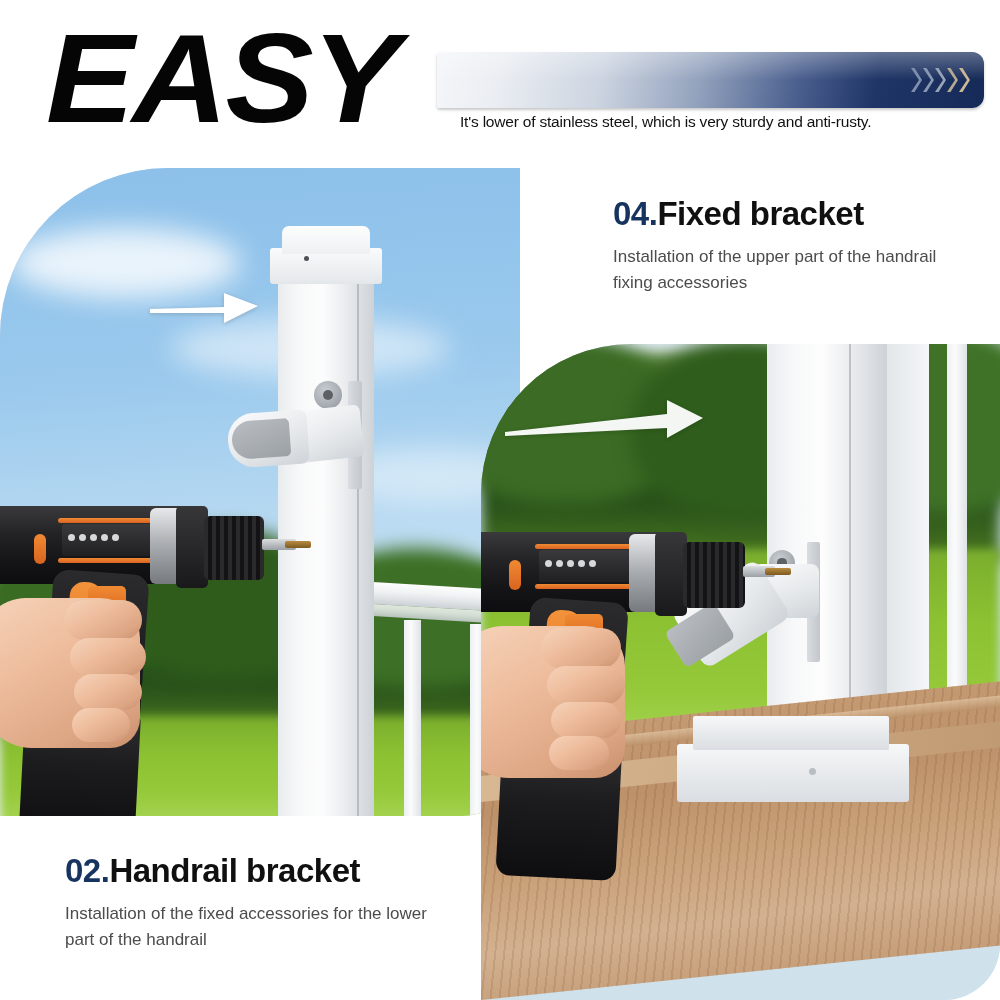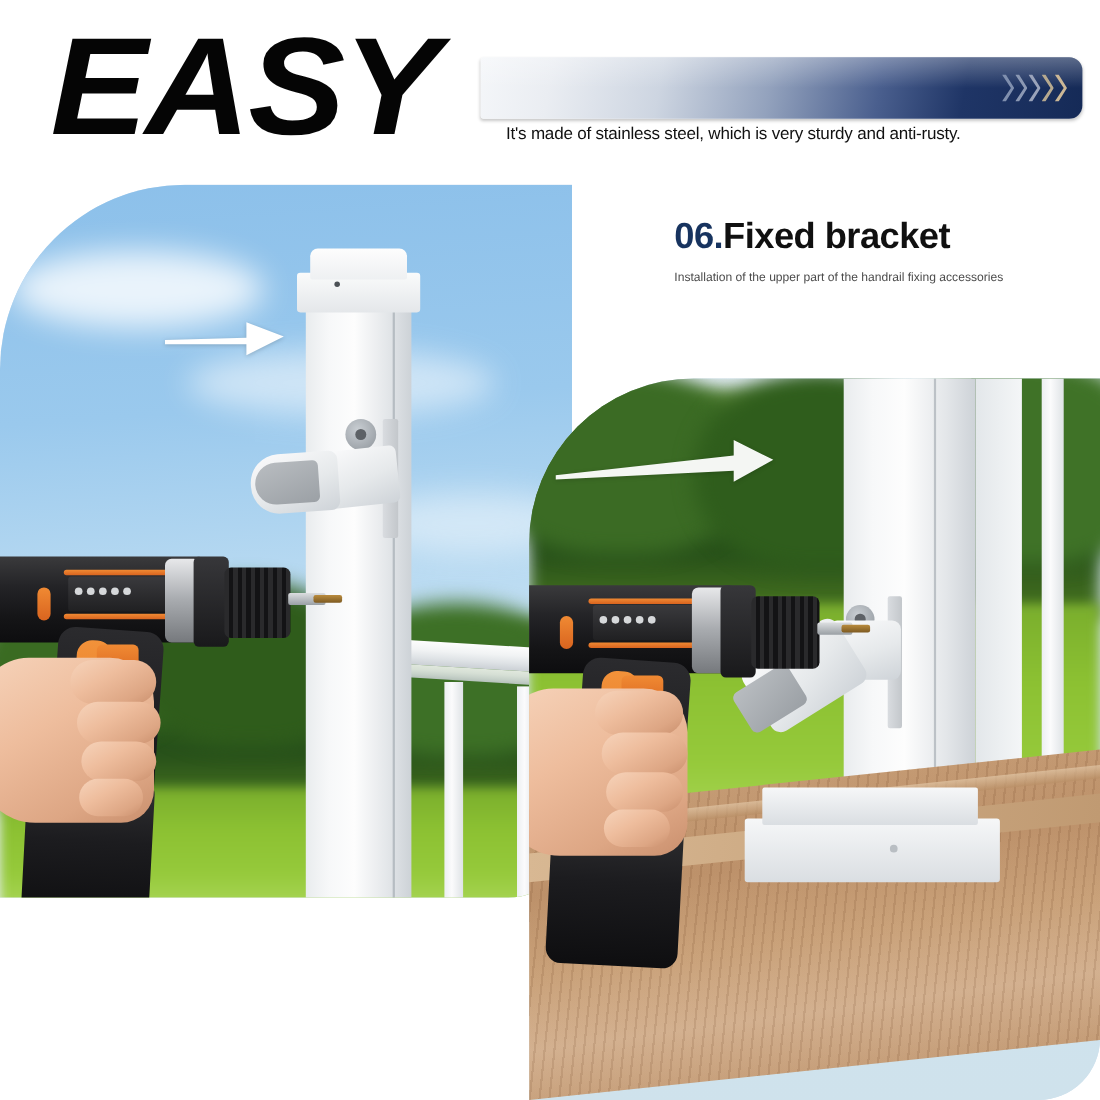--- a/index.html
+++ b/index.html
@@ -59,21 +59,21 @@
   }
 
   
   .cap{position:absolute;}
   .cap-title{
     font-size:33px;font-weight:bold;color:#101010;line-height:1.15;
     white-space:nowrap;letter-spacing:-.5px;
   }
   .cap-title .num{color:#17335f;}
   .cap-body{
-    margin-top:11px;font-size:11px;color:#4c4c4c;line-height:1.55;
+    margin-top:11px;font-size:17px;color:#4c4c4c;line-height:1.55;
     max-width:350px;font-weight:400;
   }
   #cap1{left:613px;top:195px;}
   #cap2{left:65px;top:852px;}
   #cap2 .cap-body{max-width:372px;}
 
   
   .panel{position:absolute;overflow:hidden;background:#cfe0ef;}
   #panel1{
     left:0px;top:168px;width:520px;height:648px;
@@ -185,21 +185,21 @@
         <span class="chev">
           <svg width="11" height="26" viewBox="0 0 11 26">
               <path d="M0,1 L8,13 L0,25 L3.5,25 L11,13 L3.5,1 Z" fill="#cbb796"></path>
             </svg>
         </span>
       </div>
     </div>
 
     <div class="easy-word">EASY</div>
 
-    <div class="header-sub">It's made of stainless steel, which is very sturdy and anti-rusty.</div>
+    <div class="header-sub">It's lower of stainless steel, which is very sturdy and anti-rusty.</div>
   </div>
 
   <div class="panel" id="panel1">
     <div class="sky"></div>
     <div class="cloud" style="left:10px;top:60px;width:230px;height:70px;"></div>
     <div class="cloud" style="left:170px;top:150px;width:280px;height:60px;opacity:.65;"></div>
     <div class="cloud" style="left:330px;top:280px;width:200px;height:55px;opacity:.55;"></div>
 
     <div class="treeline" style="top:398px;height:170px;"></div>
     <div class="treeblob" style="left:-20px;top:372px;width:190px;height:130px;background:#3a6b22;"></div>
@@ -323,19 +323,25 @@
 
     <div class="arrow" style="left:24px;top:48px;">
       <svg width="200" height="52" viewBox="0 0 200 52">
         <path d="M0,40 L162,22 L162,8 L198,26 L162,46 L162,36 L0,44 Z" fill="#ffffff" opacity="0.95"></path>
       </svg>
     </div>
   </div>
 
   <div class="cap" id="cap1">
     <div class="cap-title">
-      <span class="num">06.</span><span>Fixed bracket</span>
+      <span class="num">04.</span><span>Fixed bracket</span>
     </div>
     <div class="cap-body">Installation of the upper part of the handrail fixing accessories</div>
   </div>
 
+  <div class="cap" id="cap2">
+    <div class="cap-title">
+      <span class="num">02.</span><span>Handrail bracket</span>
+    </div>
+    <div class="cap-body">Installation of the fixed accessories for the lower part of the handrail</div>
+  </div>
 
 </div>
 
 </body></html>

